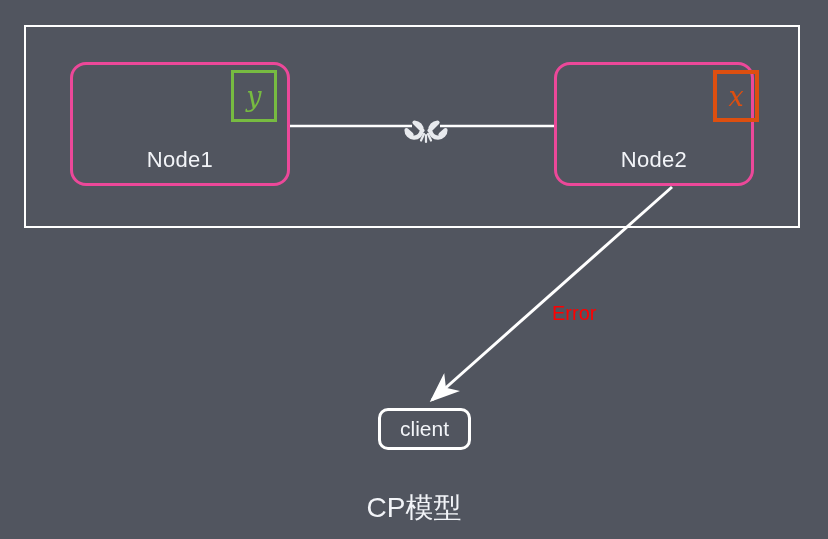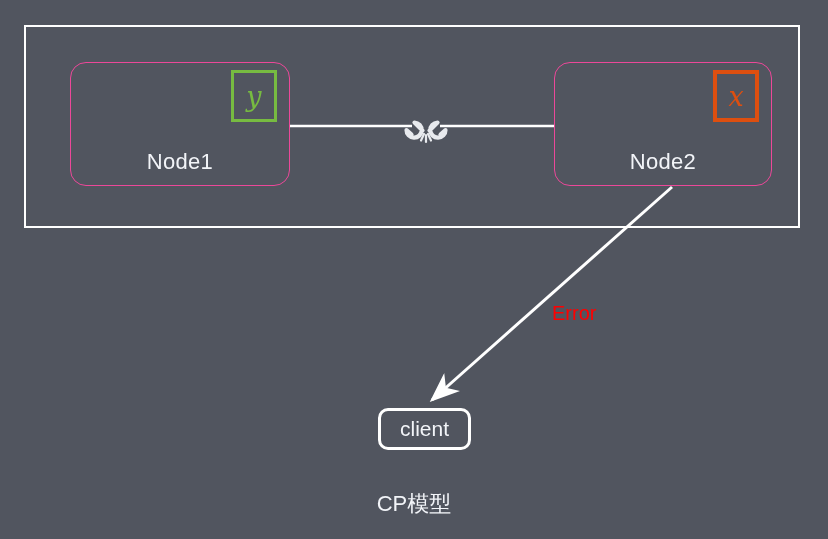--- a/index.html
+++ b/index.html
@@ -35,26 +35,26 @@
     width: 776px;
     height: 203px;
     border: 2px solid #ffffff;
     box-sizing: border-box;
   }
 
   
   .node-box {
     position: absolute;
     box-sizing: border-box;
-    border: 1px solid #ec4899;
+    border: 3px solid #ec4899;
     border-radius: 16px;
     background: transparent;
   }
   #node1-box { left: 70px;  top: 62px; width: 220px; height: 124px; }
-  #node2-box { left: 554px; top: 62px; width: 218px; height: 124px; }
+  #node2-box { left: 554px; top: 62px; width: 200px; height: 124px; }
 
   .node-label {
     position: absolute;
     left: 0;
     right: 0;
     bottom: 10px;
     text-align: center;
     color: #f2f4f8;
     font-size: 22px;
     font-family: "Liberation Sans", sans-serif;
@@ -122,21 +122,21 @@
   }
 
   
   #caption {
     position: absolute;
     left: 0;
     right: 0;
     top: 489px;
     text-align: center;
     color: #f2f4f8;
-    font-size: 22px;
+    font-size: 28px;
     font-family: "Liberation Sans", sans-serif;
     white-space: nowrap;
   }
 
   
   #broken-link-icon {
     position: absolute;
     left: 398px;
     top: 104px;
     width: 56px;

